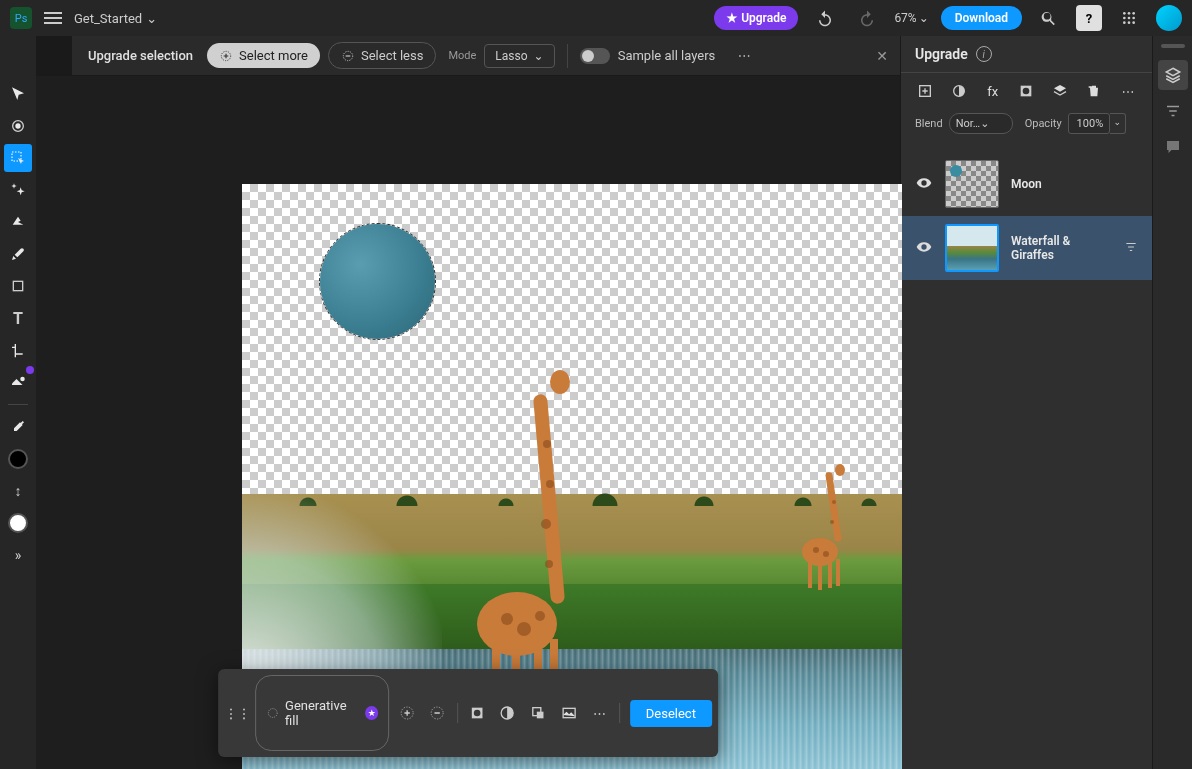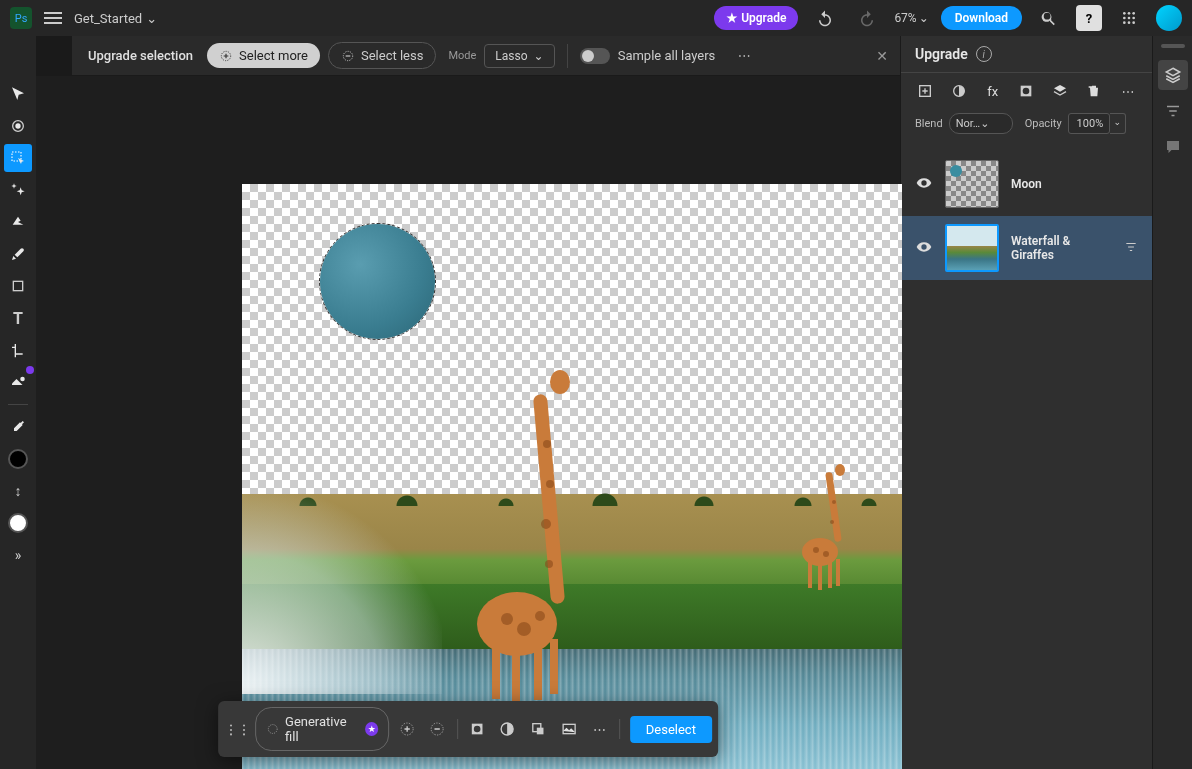--- a/index.html
+++ b/index.html
@@ -47,21 +47,21 @@
 .trees{position:absolute;top:-12px;left:0;right:0;height:24px;background:radial-gradient(circle at 10% 100%,#2d4a1a 8px,transparent 9px),radial-gradient(circle at 25% 100%,#2d4a1a 10px,transparent 11px),radial-gradient(circle at 40% 100%,#2d4a1a 7px,transparent 8px),radial-gradient(circle at 55% 100%,#2d4a1a 12px,transparent 13px),radial-gradient(circle at 70% 100%,#2d4a1a 9px,transparent 10px),radial-gradient(circle at 85% 100%,#2d4a1a 8px,transparent 9px),radial-gradient(circle at 95% 100%,#2d4a1a 7px,transparent 8px);background-repeat:repeat-x}
 .bushes{position:absolute;top:90px;left:0;right:0;height:70px;background:linear-gradient(#3e7a28,#2d5a1a)}
 .waterfall{position:absolute;top:155px;left:0;right:0;bottom:0;background:linear-gradient(180deg,#2a5560 0%,#3a7585 20%,#5aa0b5 60%,#7abace 100%)}
 .waterfall::before{content:"";position:absolute;inset:0;background:repeating-linear-gradient(90deg,rgba(255,255,255,.4) 0px,rgba(255,255,255,.1) 3px,rgba(255,255,255,.3) 6px)}
 .mist{position:absolute;bottom:80px;left:0;width:200px;height:200px;background:radial-gradient(ellipse at bottom left,rgba(255,255,255,.9),rgba(220,235,240,.5) 50%,transparent 75%)}
 .moon{position:absolute;left:78px;top:40px;width:115px;height:115px;border-radius:50%;background:radial-gradient(circle at 35% 35%,#5a9db0,#3a7d90 60%,#2a6575);outline:1px dashed #333;outline-offset:0}
 .giraffe{position:absolute}
 .giraffe svg{display:block}
 
 .context-bar{position:absolute;bottom:12px;left:50%;transform:translateX(-50%);background:#383838;border-radius:6px;display:flex;align-items:center;padding:6px;gap:4px;box-shadow:0 4px 20px rgba(0,0,0,.5)}
-.ctx-btn{padding:6px 10px;border-radius:4px;cursor:pointer;display:flex;align-items:center;gap:6px;color:#e0e0e0;font-size:13px}
+.ctx-btn{padding:22px 10px;border-radius:4px;cursor:pointer;display:flex;align-items:center;gap:6px;color:#e0e0e0;font-size:13px}
 .ctx-btn.border{border:1px solid #666;border-radius:16px}
 .ctx-icon{width:28px;height:28px;display:flex;align-items:center;justify-content:center;cursor:pointer;border-radius:4px;color:#e0e0e0}
 .deselect-btn{background:#0d99ff;color:#fff;padding:6px 16px;border-radius:4px;font-size:13px;cursor:pointer;margin-left:4px}
 .ctx-divider{width:1px;height:20px;background:#555;margin:0 2px}
 .badge-star{width:14px;height:14px;border-radius:50%;background:#7c3aed;display:inline-flex;align-items:center;justify-content:center;color:#fff;font-size:9px}
 
 .right-rail{width:40px;background:#2a2a2a;display:flex;flex-direction:column;align-items:center;padding-top:8px;gap:6px;border-left:1px solid #1a1a1a}
 .rail-handle{width:24px;height:4px;background:#555;border-radius:2px;margin-bottom:6px}
 .rail-btn{width:30px;height:30px;display:flex;align-items:center;justify-content:center;cursor:pointer;border-radius:4px}
 .rail-btn.active{background:#444}

